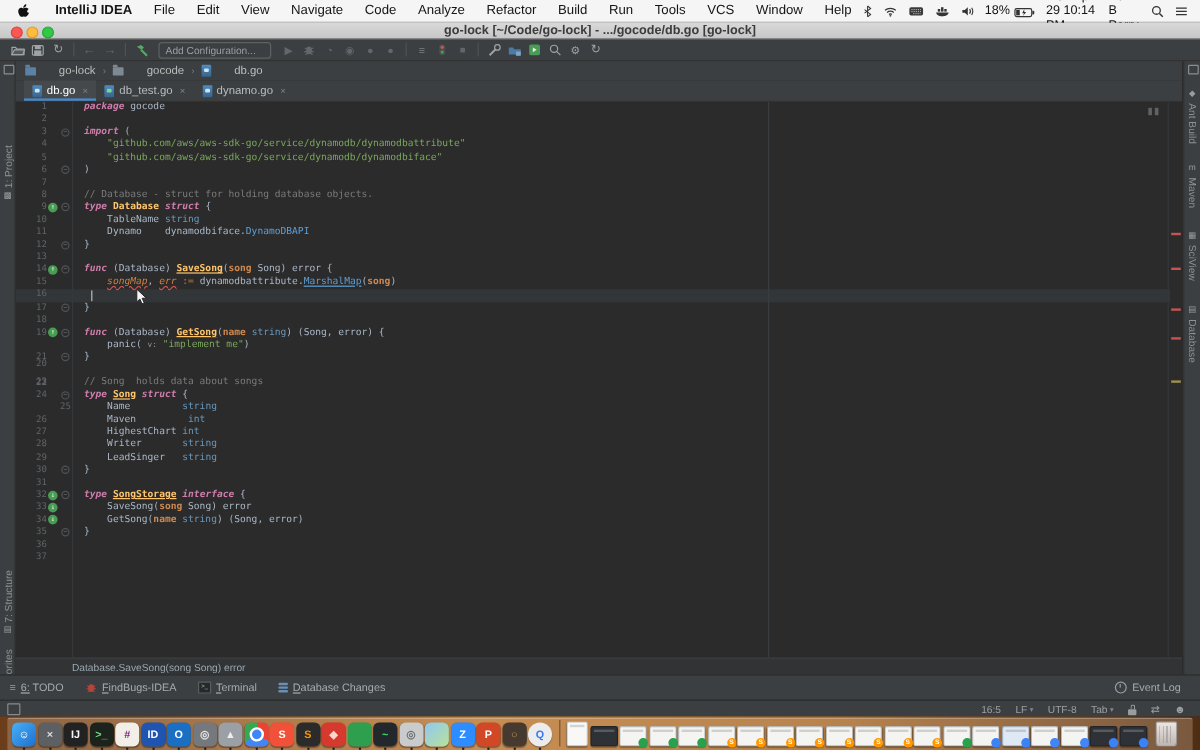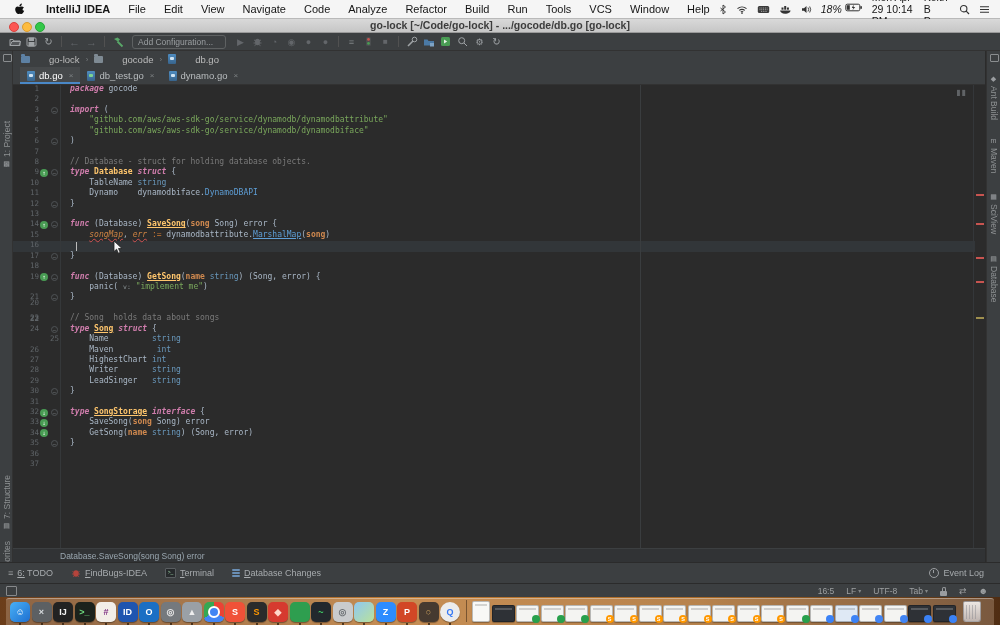--- a/index.html
+++ b/index.html
@@ -5,21 +5,21 @@
   html,body{margin:0;padding:0;background:#1d1d1d;}
   #screen{position:relative;width:1000px;height:625px;overflow:hidden;
     font-family:"Liberation Sans",sans-serif;background:#2b2b2b;-webkit-font-smoothing:antialiased;}
   
   #menubar{position:absolute;left:0;top:0;width:1000px;height:19px;background:#f5f5f5;
     border-bottom:1px solid #b9b9b9;display:flex;align-items:center;font-size:11px;color:#151515;box-sizing:border-box;}
   #menubar .apple{margin:0 12px 0 14px;display:flex;align-items:center;}
   #menubar .mitem{padding:0 9px;white-space:nowrap;}
   #menubar .appname{font-weight:bold;}
   #mstatus{margin-left:auto;display:flex;align-items:center;gap:9px;padding-right:10px;font-size:10.5px;}
-  #mstatus .sic{display:flex;align-items:flex-start;font-style:italic;}
+  #mstatus .sic{display:flex;align-items:flex-end;}
   
   #titlebar{position:absolute;left:0;top:19px;width:1000px;height:14px;
     background:linear-gradient(#d9d9d9,#c6c6c6);border-bottom:1px solid #9a9a9a;box-sizing:border-box;}
   .tl{position:absolute;top:3px;width:8px;height:8px;border-radius:50%;}
   #tl-close{left:9px;background:#fc5753;border:0.5px solid #d9423e;}
   #tl-min{left:22px;background:#fdbc40;border:0.5px solid #dc9c2e;}
   #tl-zoom{left:35px;background:#33c748;border:0.5px solid #23a735;}
   #titlebar .title{display:block;text-align:center;font-size:10.5px;color:#3c3c3c;line-height:13px;
     font-weight:bold;overflow:hidden;white-space:nowrap;}
   

